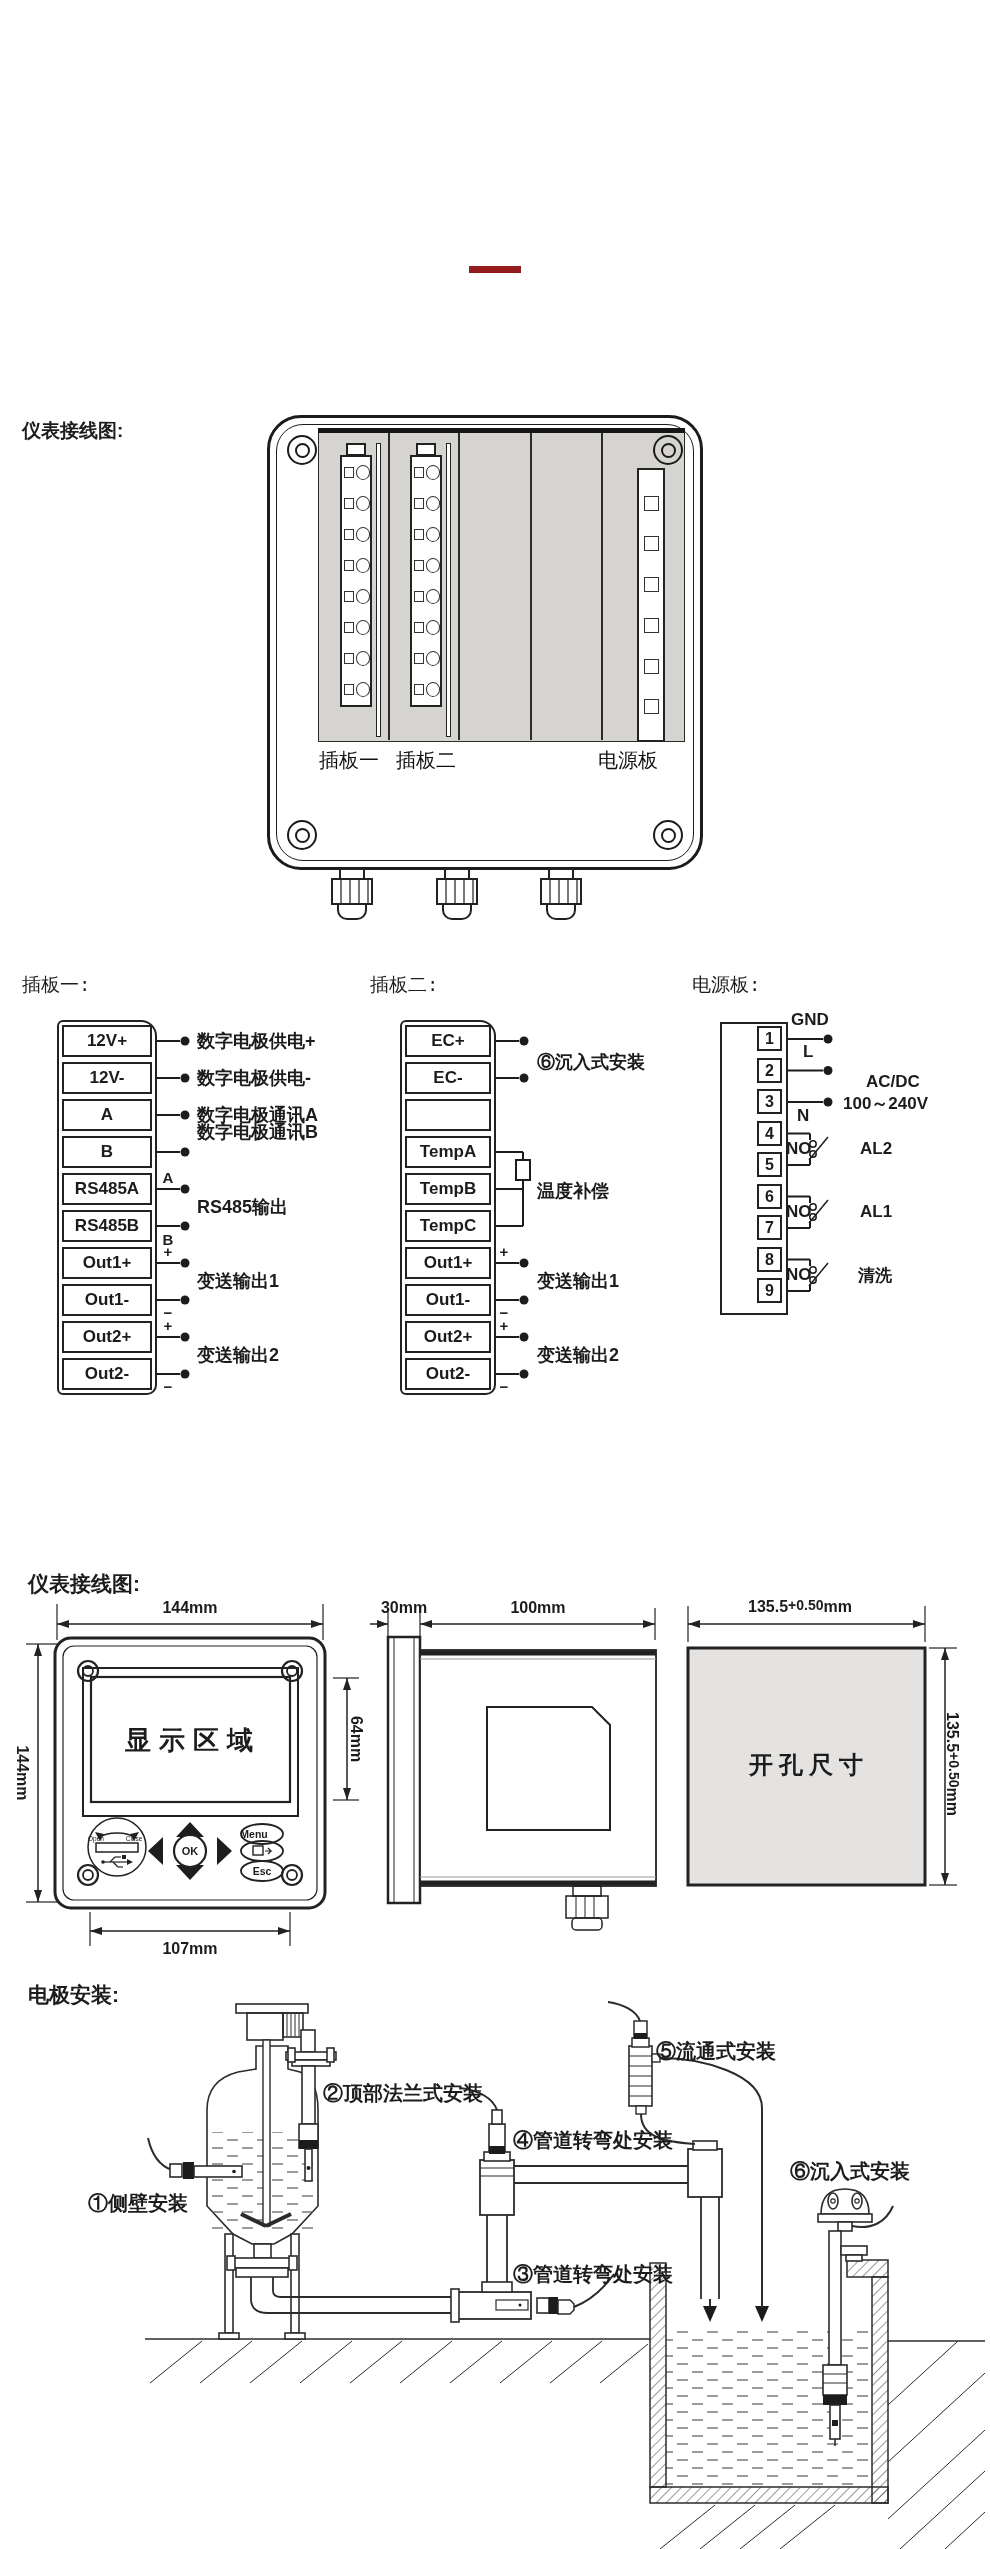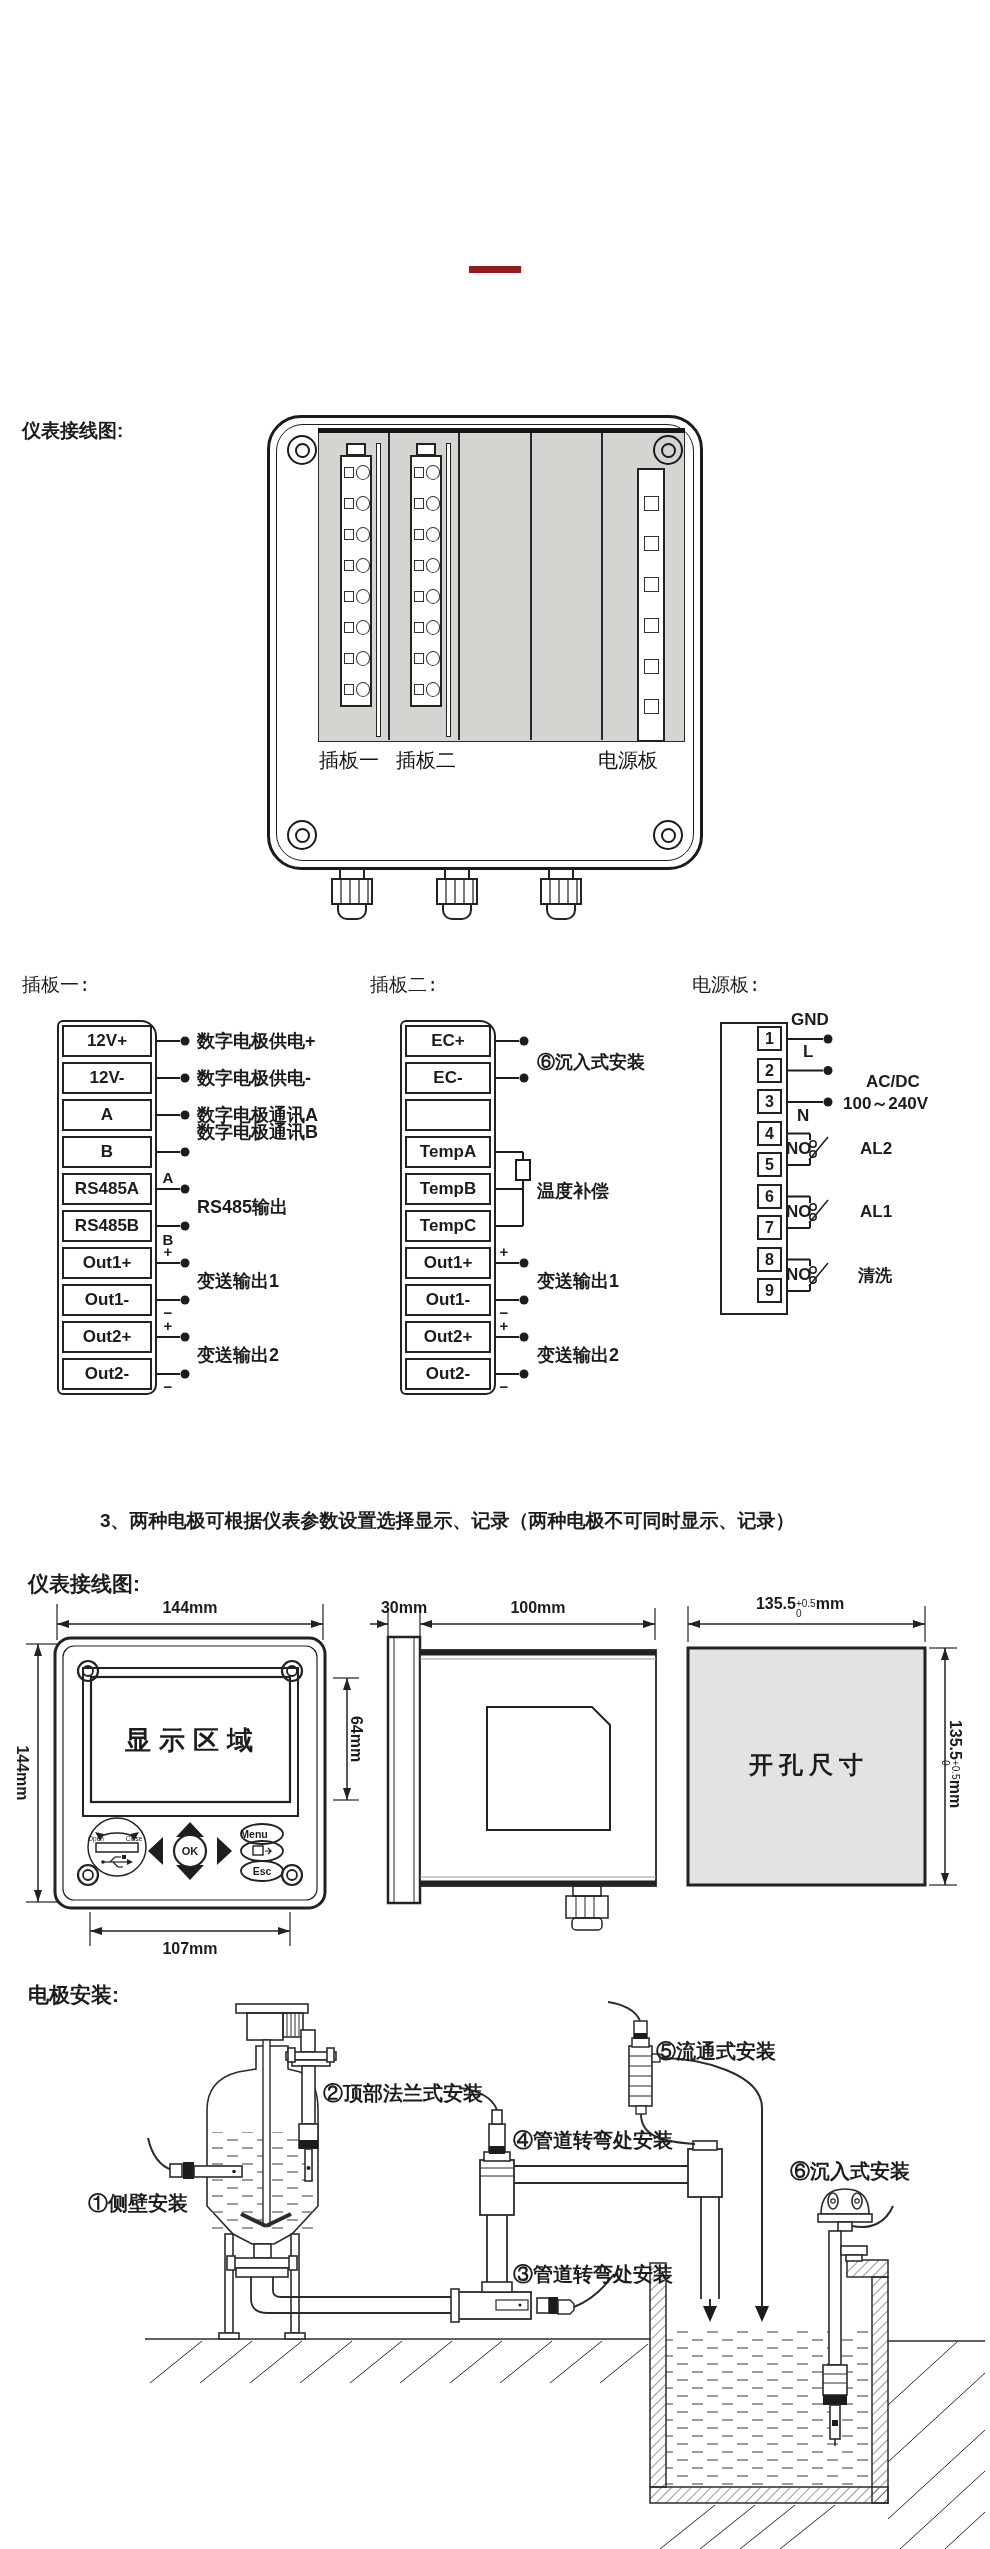--- a/index.html
+++ b/index.html
@@ -52,21 +52,21 @@
   .pstrip b{width:13px;height:13px;border:1.5px solid #333;display:block}
   .dlabel{position:absolute;top:332px;width:96px;text-align:center;font-family:"Liberation Serif",serif;
           font-size:20px;color:#111;white-space:nowrap}
   .gland{position:absolute;top:453px;width:44px}
   .g1{width:26px;height:10px;margin:0 auto;border:2px solid #222;border-bottom:none;box-sizing:border-box}
   .g2{width:42px;height:27px;margin:0 auto;border:2px solid #222;box-sizing:border-box;
       background:repeating-linear-gradient(90deg,#fff 0 7px,#777 7px 9px)}
   .g3{width:30px;height:15px;margin:0 auto;border:2px solid #222;border-top:none;border-radius:0 0 10px 10px;box-sizing:border-box}
   .dispTxt{font-family:"Liberation Serif",serif;font-weight:bold;font-size:26px;letter-spacing:8px}
   .cutTxt{font-family:"Liberation Serif",serif;font-weight:bold;font-size:24px;letter-spacing:6px}
-  .tol{display:inline-flex;flex-direction:column;font-size:10px;line-height:10px;vertical-align:2px;font-weight:normal}
+  .tol{display:inline-flex;font-size:14px;line-height:10px;vertical-align:2px;font-weight:bold}
   .keytxt{font-weight:bold}
   .il{font:bold 20px "Liberation Sans",sans-serif;fill:#1c1c1c}
 </style>
 </head>
 <body>
 
 <div class="page">
 
   <div class="divider"></div>
 
@@ -371,21 +371,20 @@
   <div class="tl sm" style="left:797px;top:1116px">N</div>
   <div class="tl sm" style="left:866px;top:1082px">AC/DC</div>
   <div class="tl sm" style="left:843px;top:1103px">100～240V</div>
   <div class="tl sm" style="left:786px;top:1149px">NO</div>
   <div class="tl sm" style="left:786px;top:1212px">NO</div>
   <div class="tl sm" style="left:786px;top:1275px">NO</div>
   <div class="tl sm" style="left:860px;top:1149px">AL2</div>
   <div class="tl sm" style="left:860px;top:1212px">AL1</div>
   <div class="tl sm" style="left:858px;top:1275px">清洗</div>
 
-  <div class="note" style="left:100px;top:1508px">3、两种电极可根据仪表参数设置选择显示、记录（两种电极不可同时显示、记录）</div>
 
   <div class="sechead" style="left:28px;top:1570px;font-size:21px">仪表接线图:</div>
 
   <svg style="left:0;top:1560px" width="990" height="400" viewBox="0 0 990 400">
     <g fill="none" stroke="#222" stroke-width="2">
 
       <rect x="55" y="78" width="270" height="270" rx="16" stroke-width="3" fill="#fff"></rect>
       <rect x="63" y="86" width="254" height="254" rx="11" stroke-width="1.2"></rect>
       <circle cx="88" cy="111" r="10" stroke-width="2.2"></circle>
         <circle cx="88" cy="111" r="5" stroke-width="1.8"></circle>

